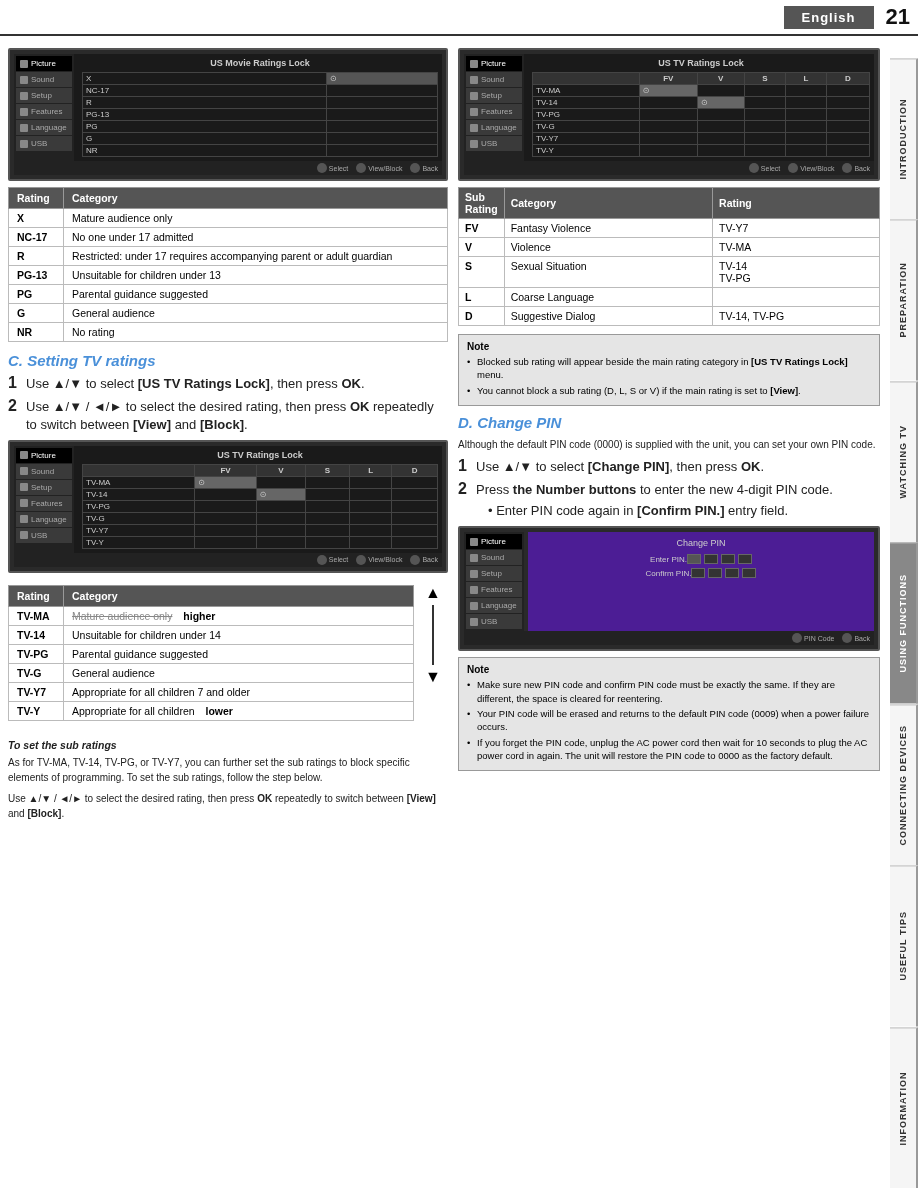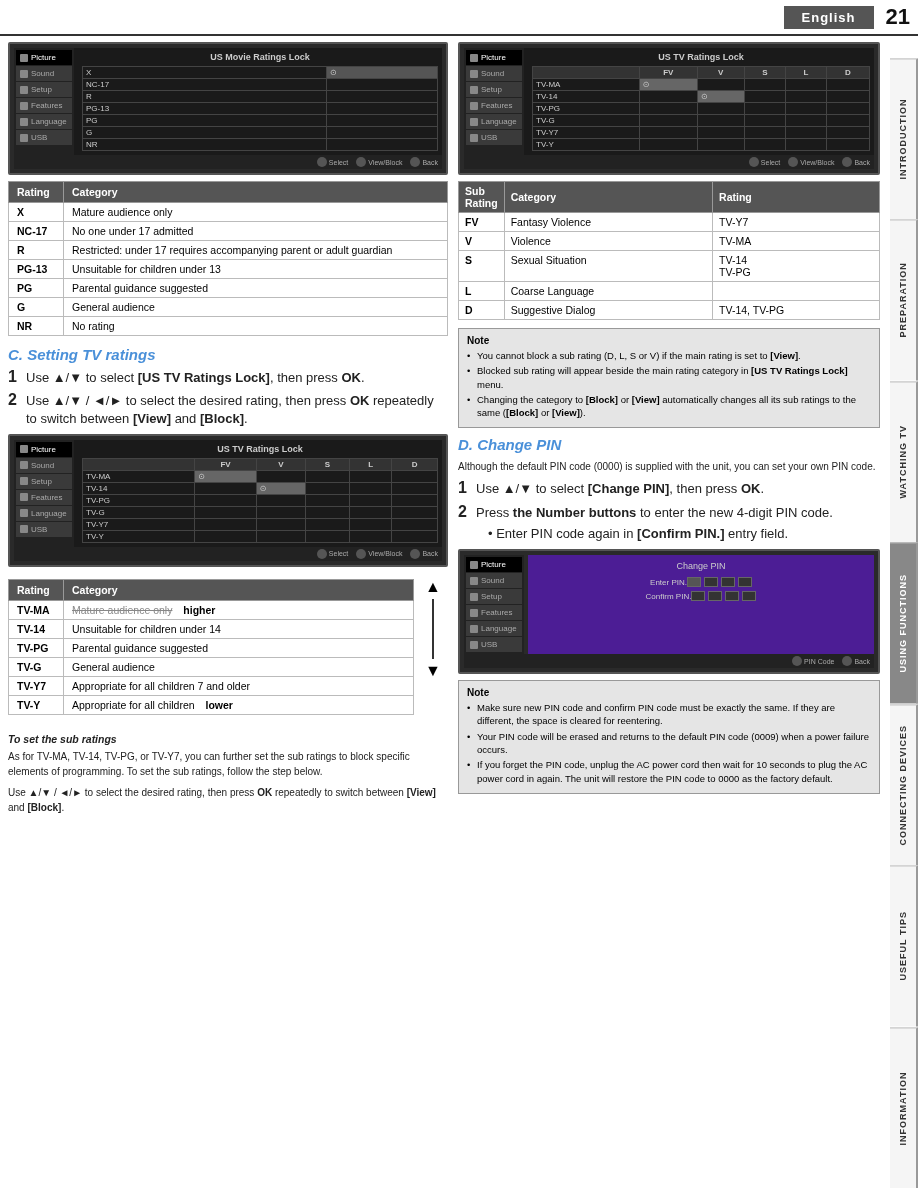--- a/index.html
+++ b/index.html
@@ -13,21 +13,21 @@
       overflow-x: hidden;
     }
 
     
     .header {
       display: flex;
       justify-content: flex-end;
       align-items: center;
       padding: 4px 8px;
       border-bottom: 2px solid #333;
-      margin-bottom: 2px;
+      margin-bottom: 8px;
     }
     .english-badge {
       background: #555;
       color: #fff;
       padding: 4px 18px;
       font-size: 13px;
       font-weight: bold;
       letter-spacing: 1px;
     }
     .page-number {
@@ -874,27 +874,24 @@
           <td>D</td>
           <td>Suggestive Dialog</td>
           <td>TV-14, TV-PG</td>
         </tr>
       </tbody>
     </table>
 
     <div class="note-box">
       <div class="note-title">Note</div>
       <div class="note-item">
+        Blocked sub rating will appear beside the main rating category in <b>[US TV Ratings Lock]</b> menu.
+      </div>
+      <div class="note-item">
         You cannot block a sub rating (D, L, S or V) if the main rating is set to <b>[View]</b>.
-      </div>
-      <div class="note-item">
-        Blocked sub rating will appear beside the main rating category in <b>[US TV Ratings Lock]</b> menu.
-      </div>
-      <div class="note-item">
-        Changing the category to <b>[Block]</b> or <b>[View]</b> automatically changes all its sub ratings to the same (<b>[Block]</b> or <b>[View]</b>).
       </div>
     </div>
 
     <div class="section-header-d">D. Change PIN</div>
 
     <div class="body-text">
       Although the default PIN code (0000) is supplied with the unit, you can set your own PIN code.
     </div>
 
     <div class="step">

